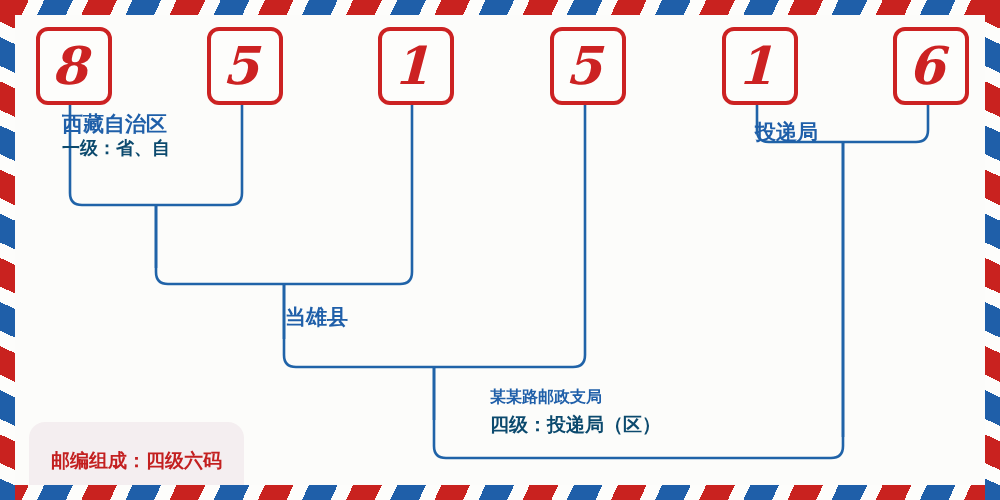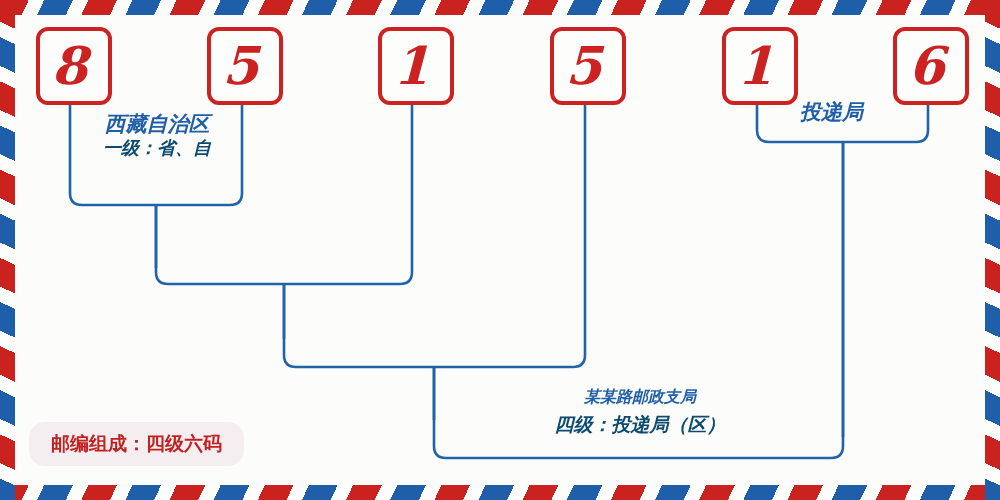--- a/index.html
+++ b/index.html
@@ -55,21 +55,21 @@
     line-height:1;
     font-style:italic;
     transform:skewX(-4deg);
     user-select:none;
   }
 
   
   #wires{position:absolute;left:0;top:0;width:1000px;height:500px;z-index:2;}
 
   
-  .label-group{position:absolute;z-index:3;text-align:center;line-height:1.12;font-style:italic;}
+  .label-group{position:absolute;z-index:3;text-align:left;line-height:1.12;}
   .lbl-place{
     color:#1F5FA9;
     font-family:"DejaVu Serif","Liberation Serif",serif;
     font-weight:700;
     white-space:nowrap;
   }
   .lbl-level{
     color:#0c4a6e;
     font-family:"Liberation Sans","DejaVu Sans",sans-serif;
     font-weight:700;
@@ -84,27 +84,27 @@
   #g2 .lbl-level{font-size:19px;}
 
   #g3{left:285px;top:305px;width:300px;}
   #g3 .lbl-place{font-size:21px;}
   #g3 .lbl-level{font-size:19px;margin-top:1px;}
 
   #g4{left:490px;top:388px;width:300px;}
   #g4 .lbl-place{font-size:16px;}
   #g4 .lbl-level{font-size:19px;margin-top:8px;}
 
-  #g5{left:755px;top:100px;width:153px;}
+  #g5{left:755px;top:120px;width:153px;}
   #g5 .lbl-place{font-size:21px;}
 
   
   #legend{
     position:absolute;left:29px;top:422px;
-    padding:9px 22px;border-radius:16px;
+    padding:26px 22px;border-radius:16px;
     background:#F4EEF0;
     z-index:3;
   }
   #legend .legend-text{
     color:#C32020;
     font-family:"DejaVu Serif","Liberation Serif",serif;
     font-weight:700;font-size:19px;white-space:nowrap;
   }
 </style>
 </head>
@@ -157,20 +157,21 @@
     <span class="digit-glyph">6</span>
   </div>
 
   <div class="label-group" id="g1">
     <div class="lbl-place">西藏自治区</div>
     <div class="lbl-level">一级：省、自</div>
   </div>
 
 
   <div class="label-group" id="g3">
+    <div class="lbl-place">当雄县</div>
   </div>
 
   <div class="label-group" id="g4">
     <div class="lbl-place">某某路邮政支局</div>
     <div class="lbl-level">四级：投递局（区）</div>
   </div>
 
   <div class="label-group" id="g5">
     <div class="lbl-place">投递局</div>
   </div>

